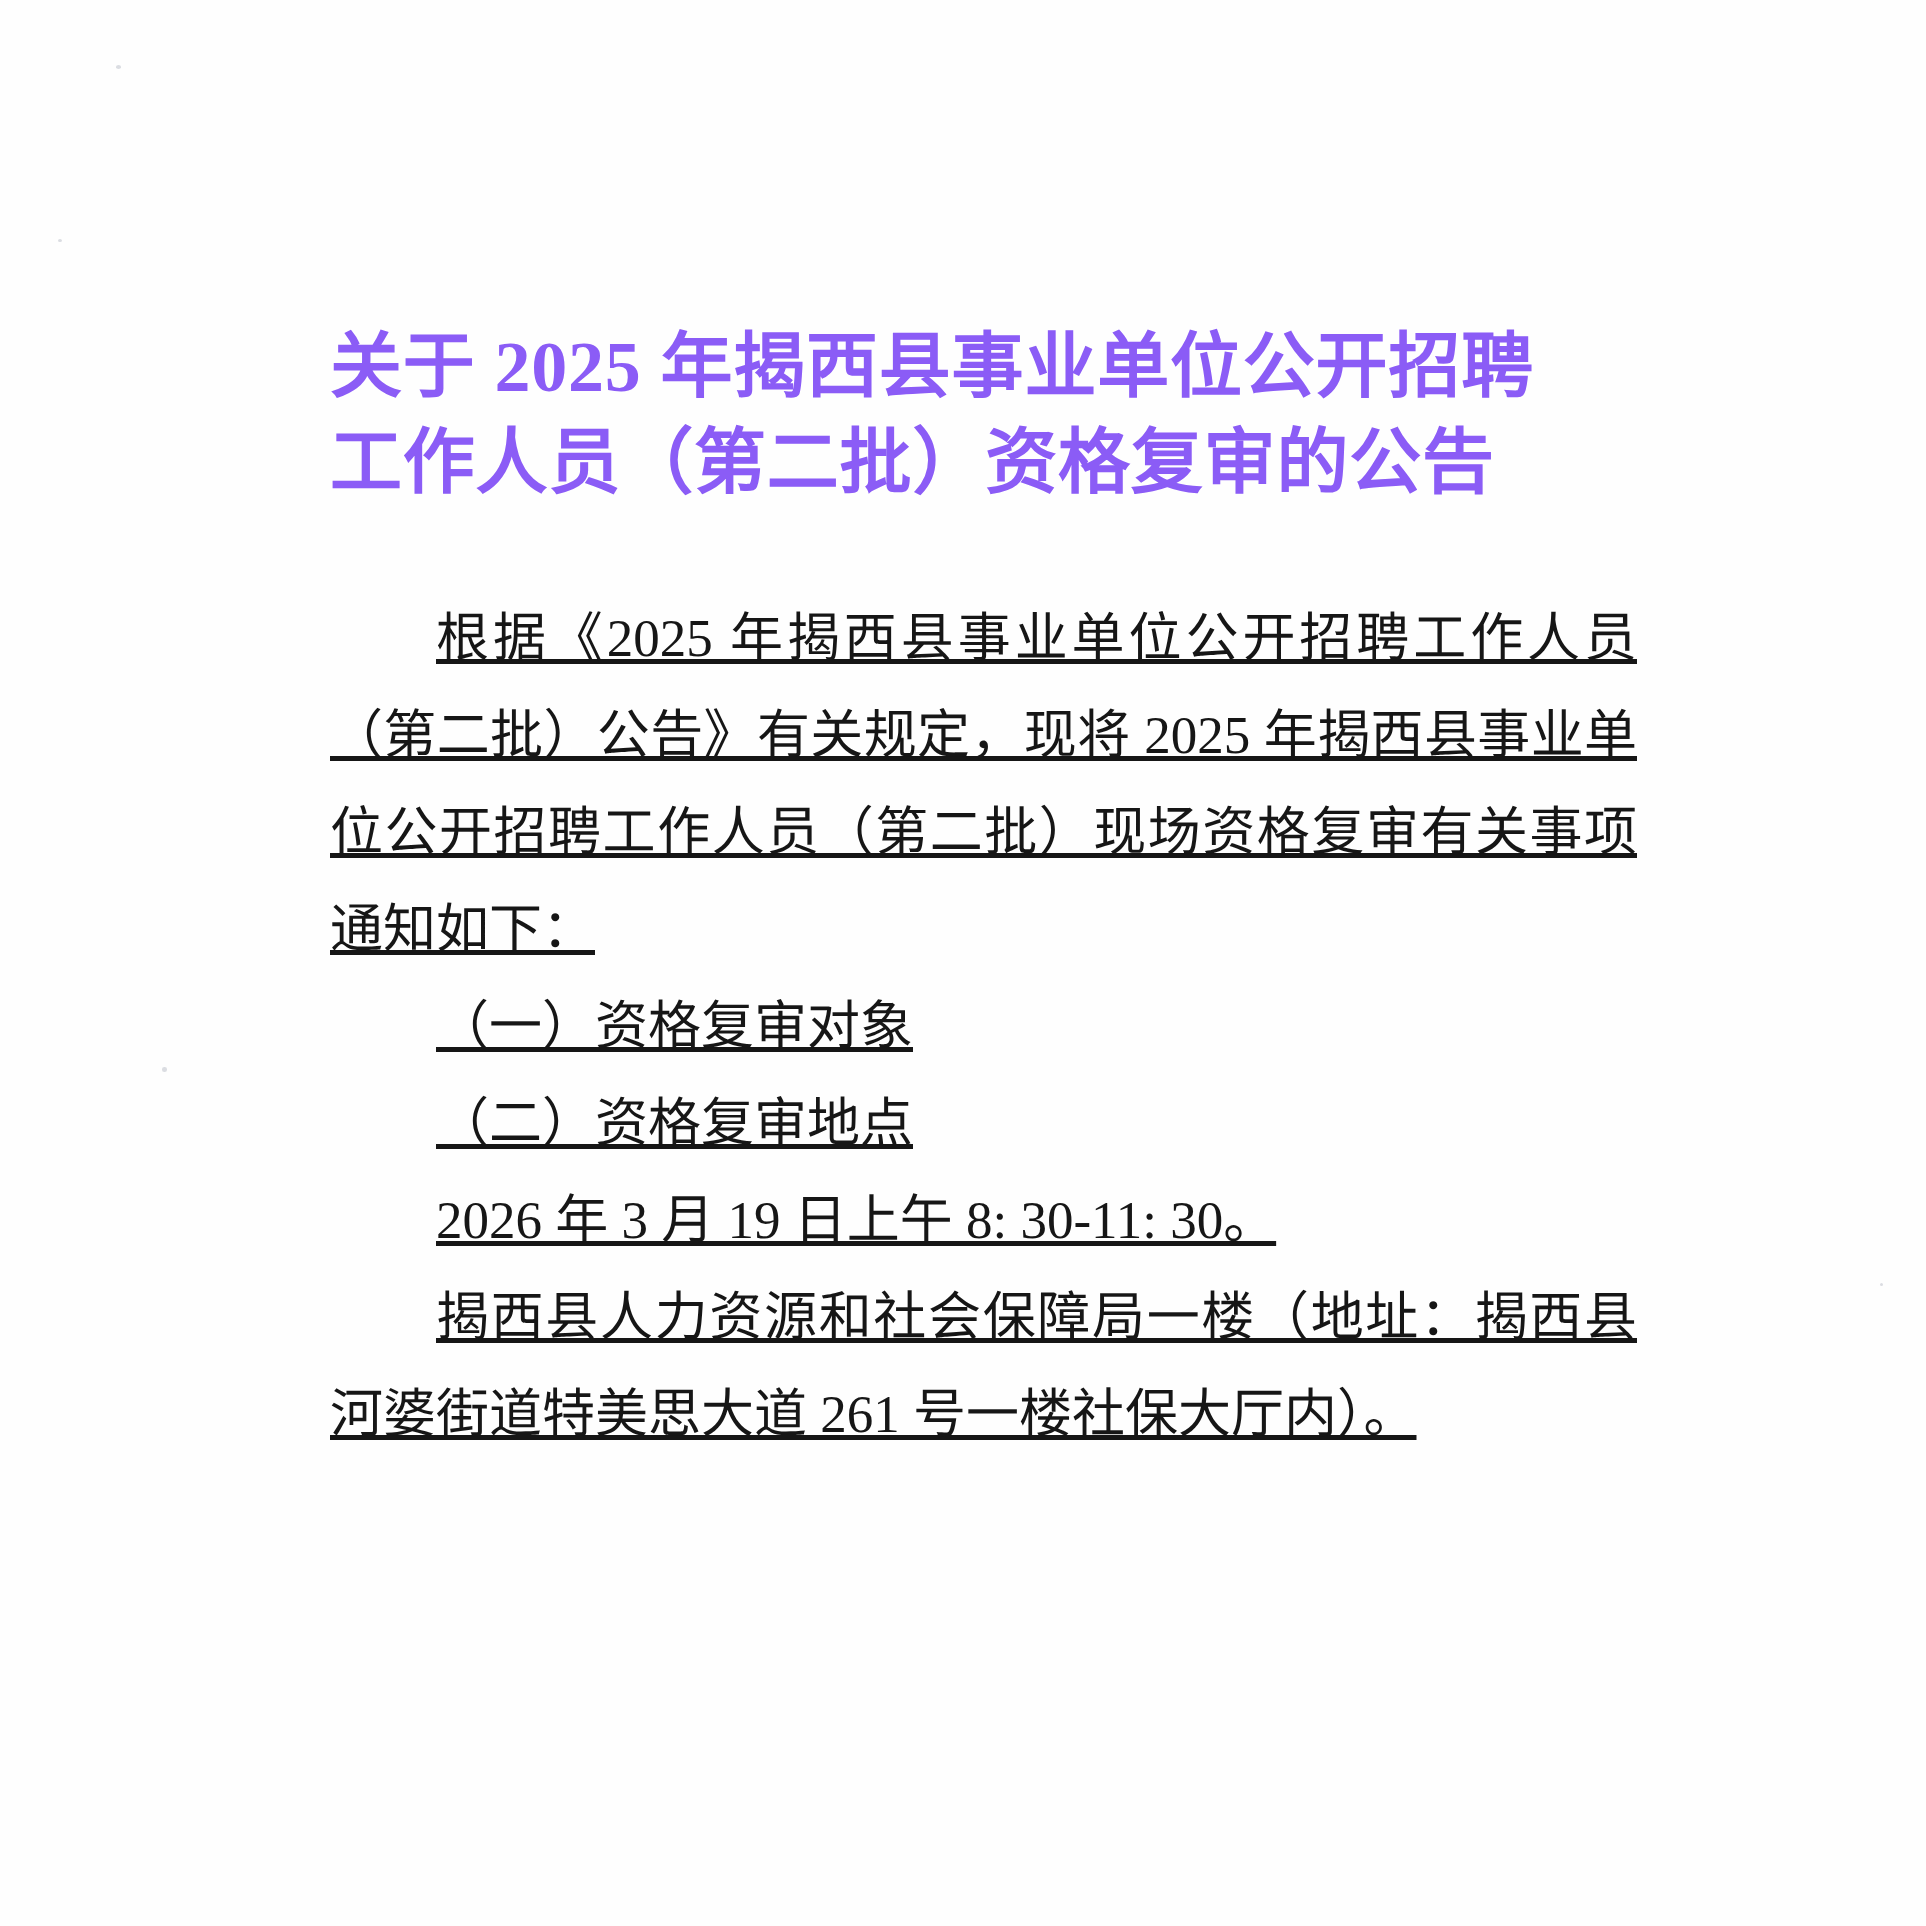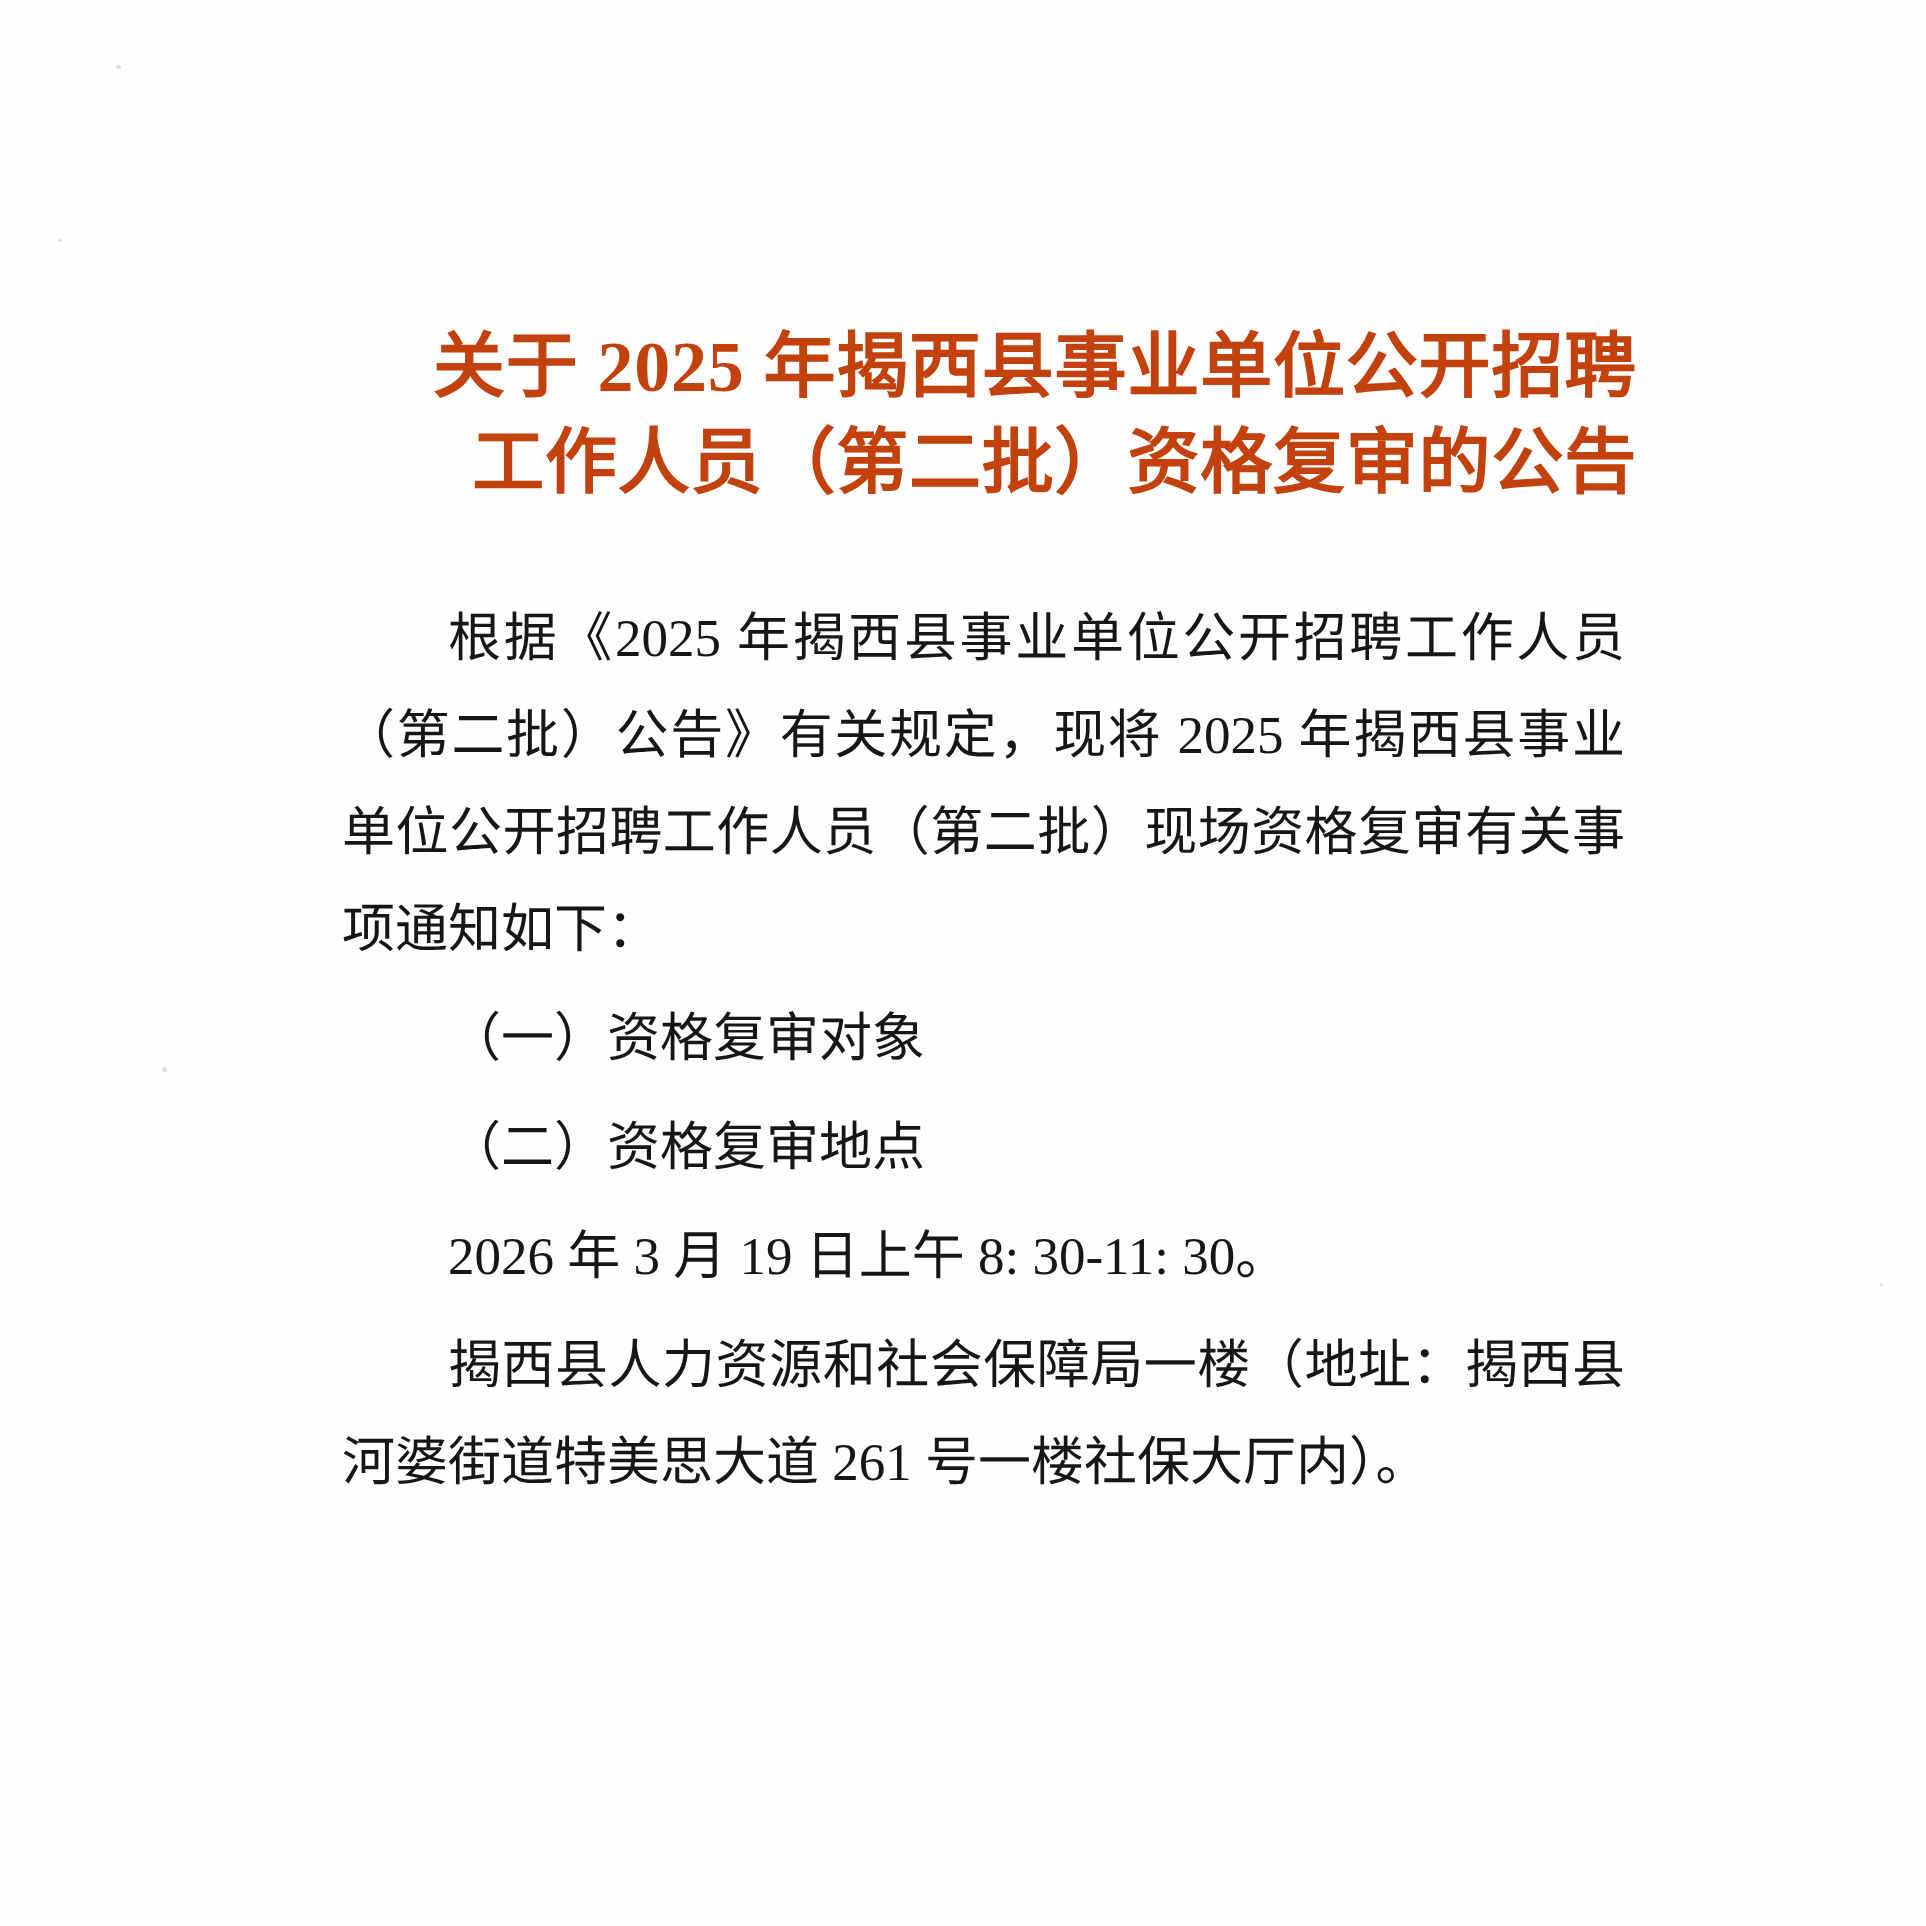--- a/index.html
+++ b/index.html
@@ -20,39 +20,40 @@
   .content {
     position: absolute;
     left: 330px;
     top: 319px;
     width: 1307px;
   }
   .doc-title {
     font-size: 72px;
     line-height: 96px;
     font-weight: bold;
-    text-align: right;
-    color: #c2410c;
+    text-align: left;
+    color: #8b5cf6;
     letter-spacing: 0.8px;
   }
   .doc-title .title-line {
     display: block;
   }
   .doc-body {
     margin-top: 79px;
     font-size: 53px;
     line-height: 97px;
     text-align: justify;
     text-justify: inter-ideograph;
     color: #161616;
   }
   .blk {
-    margin: 12px;
+    margin: 0;
     padding: 0;
     text-indent: 2em;
+    text-decoration: underline;
   }
   .heading-1 {
     font-weight: bold;
     font-family: "Liberation Sans", "DejaVu Sans", sans-serif;
     color: #0f0f0f;
   }
   .heading-2 {
     font-weight: normal;
     font-family: "Liberation Serif", "DejaVu Serif", serif;
   }

